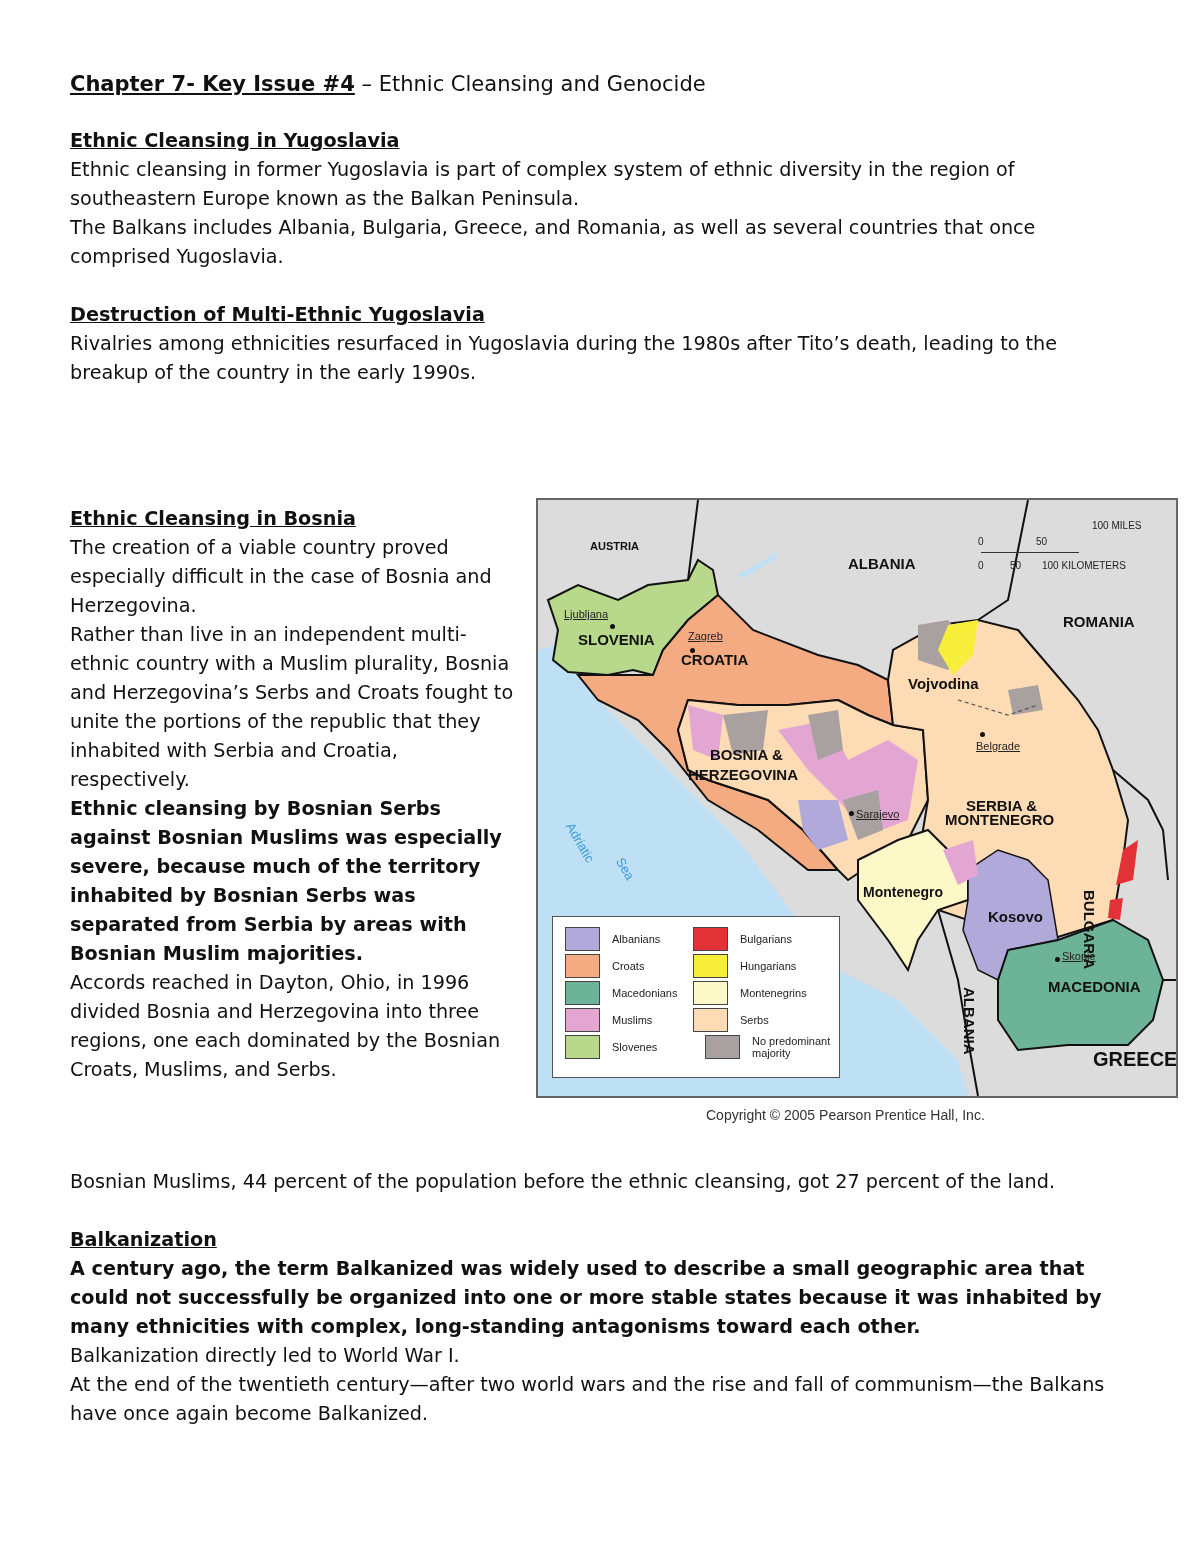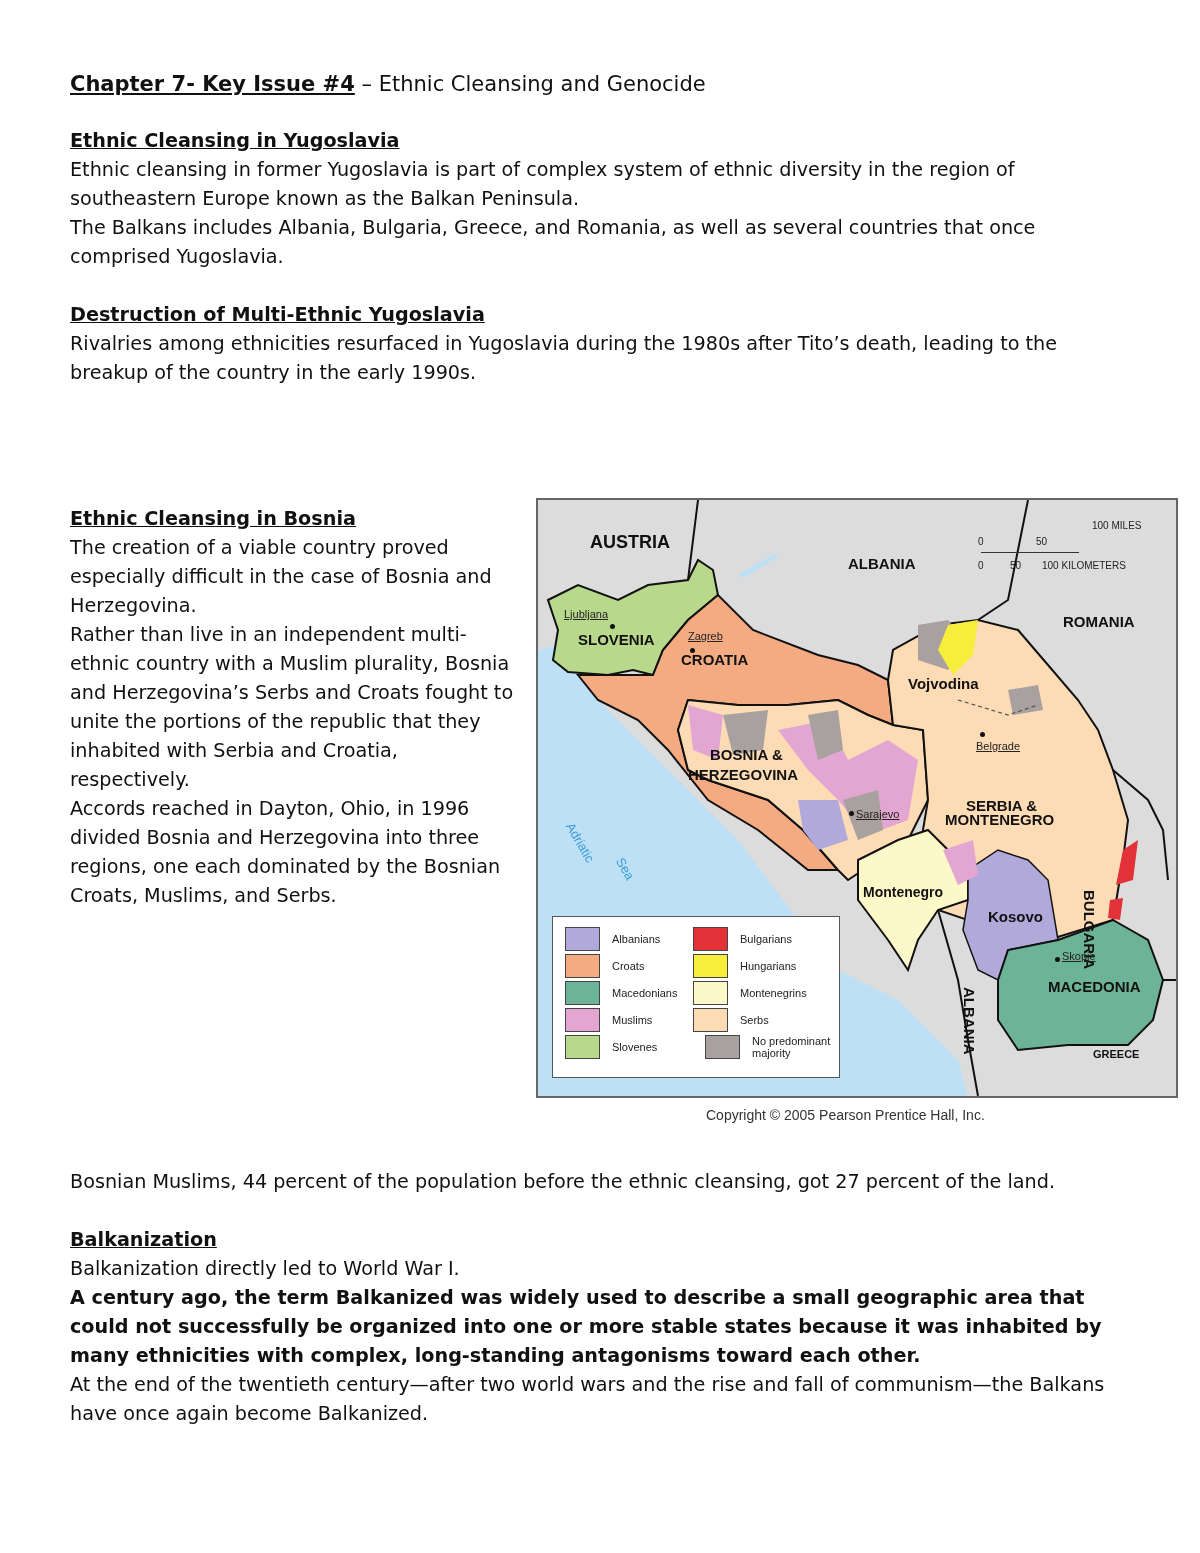--- a/index.html
+++ b/index.html
@@ -39,29 +39,30 @@
   <p class="p">The Balkans includes Albania, Bulgaria, Greece, and Romania, as well as several countries that once comprised Yugoslavia.</p>
   <div class="gap"></div>
   <p class="h">Destruction of Multi-Ethnic Yugoslavia</p>
   <p class="p">Rivalries among ethnicities resurfaced in Yugoslavia during the 1980s after Tito’s death, leading to the breakup of the country in the early 1990s.</p>
 </div>
 
 <div class="bos">
   <p class="h">Ethnic Cleansing in Bosnia </p>
   <p class="p">The creation of a viable country proved especially difficult in the case of Bosnia and Herzegovina.</p>
   <p class="p">Rather than live in an independent multi-ethnic country with a Muslim plurality, Bosnia and Herzegovina’s Serbs and Croats fought to unite the portions of the republic that they inhabited with Serbia and Croatia, respectively.</p>
+  <p class="p b">Ethnic cleansing by Bosnian Serbs against Bosnian Muslims was especially severe, because much of the territory inhabited by Bosnian Serbs was separated from Serbia by areas with Bosnian Muslim majorities.</p>
   <p class="p">Accords reached in Dayton, Ohio, in 1996 divided Bosnia and Herzegovina into three regions, one each dominated by the Bosnian Croats, Muslims, and Serbs.</p>
 </div>
 
 <div class="after">
   <p class="p">Bosnian Muslims, 44 percent of the population before the ethnic cleansing, got 27 percent of the land.</p>
   <div class="gap"></div>
   <p class="h">Balkanization </p>
+  <p class="p b">A century ago, the term Balkanized was widely used to describe a small geographic area that could not successfully be organized into one or more stable states because it was inhabited by many ethnicities with complex, long-standing antagonisms toward each other.</p>
   <p class="p">Balkanization directly led to World War I.</p>
-  <p class="p b">A century ago, the term Balkanized was widely used to describe a small geographic area that could not successfully be organized into one or more stable states because it was inhabited by many ethnicities with complex, long-standing antagonisms toward each other.</p>
   <p class="p">At the end of the twentieth century—after two world wars and the rise and fall of communism—the Balkans have once again become Balkanized.</p>
 </div>
 
 <div class="map">
   <svg width="638" height="596" viewBox="0 0 638 596">
 
     <path d="M0,150 L40,140 L60,200 L120,260 L200,340 L260,420 L300,470 L360,500 L420,560 L430,596 L0,596 Z" fill="#bde0f5"></path>
 
     <path d="M200,75 Q225,60 240,52 L238,58 Q220,70 205,78 Z" fill="#bde0f5"></path>
 
@@ -93,34 +94,34 @@
     <path d="M460,480 L470,450 L520,440 L575,420 L610,440 L625,480 L615,520 L590,545 L530,545 L480,550 L460,520 Z" fill="#6db398" stroke="#111" stroke-width="2"></path>
 
     <path d="M160,0 L155,40 L150,80" fill="none" stroke="#111" stroke-width="2"></path>
     <path d="M490,0 L480,50 L470,100 L440,120" fill="none" stroke="#111" stroke-width="2"></path>
     <path d="M575,270 L610,300 L625,330 L630,380" fill="none" stroke="#111" stroke-width="2"></path>
     <path d="M400,410 L420,480 L430,540 L440,596" fill="none" stroke="#111" stroke-width="2"></path>
     <path d="M625,480 L638,480" fill="none" stroke="#111" stroke-width="2"></path>
     <path d="M420,200 L470,215 L500,205" fill="none" stroke="#555" stroke-width="1.2" stroke-dasharray="4,3"></path>
   </svg>
 
-  <span class="lbl" style="left:52px;top:32px;font-size:18px;">AUSTRIA</span>
+  <span class="lbl" style="left:52px;top:40px;font-size:11px;">AUSTRIA</span>
   <span class="lbl" style="left:310px;top:55px;font-size:15px;">ALBANIA</span>
   <span class="lbl" style="left:525px;top:113px;font-size:15px;">ROMANIA</span>
   <span class="lbl" style="left:40px;top:131px;font-size:15px;">SLOVENIA</span>
   <span class="lbl" style="left:143px;top:151px;font-size:15px;">CROATIA</span>
   <span class="lbl" style="left:370px;top:175px;font-size:15px;">Vojvodina</span>
   <span class="lbl" style="left:172px;top:246px;font-size:15px;">BOSNIA &amp;</span>
   <span class="lbl" style="left:150px;top:266px;font-size:15px;">HERZEGOVINA</span>
   <span class="lbl" style="left:428px;top:297px;font-size:15px;">SERBIA &amp;</span>
   <span class="lbl" style="left:407px;top:311px;font-size:15px;">MONTENEGRO</span>
   <span class="lbl" style="left:325px;top:384px;font-size:14px;">Montenegro</span>
   <span class="lbl" style="left:450px;top:408px;font-size:15px;">Kosovo</span>
   <span class="lbl" style="left:510px;top:478px;font-size:15px;">MACEDONIA</span>
-  <span class="lbl" style="left:555px;top:548px;font-size:11px;">GREECE</span>
+  <span class="lbl" style="left:555px;top:548px;font-size:20px;">GREECE</span>
   <span class="lbl" style="left:560px;top:390px;font-size:15px;transform:rotate(90deg);transform-origin:left top;">BULGARIA</span>
   <span class="lbl" style="left:440px;top:487px;font-size:15px;transform:rotate(90deg);transform-origin:left top;">ALBANIA</span>
 
   <span class="dot" style="left:72px;top:124px;"></span>
   <span class="city" style="left:26px;top:108px;">Ljubljana</span>
   <span class="dot" style="left:152px;top:148px;"></span>
   <span class="city" style="left:150px;top:130px;">Zagreb</span>
   <span class="dot" style="left:442px;top:232px;"></span>
   <span class="city" style="left:438px;top:240px;text-decoration:underline;">Belgrade</span>
   <span class="dot" style="left:311px;top:311px;"></span>

